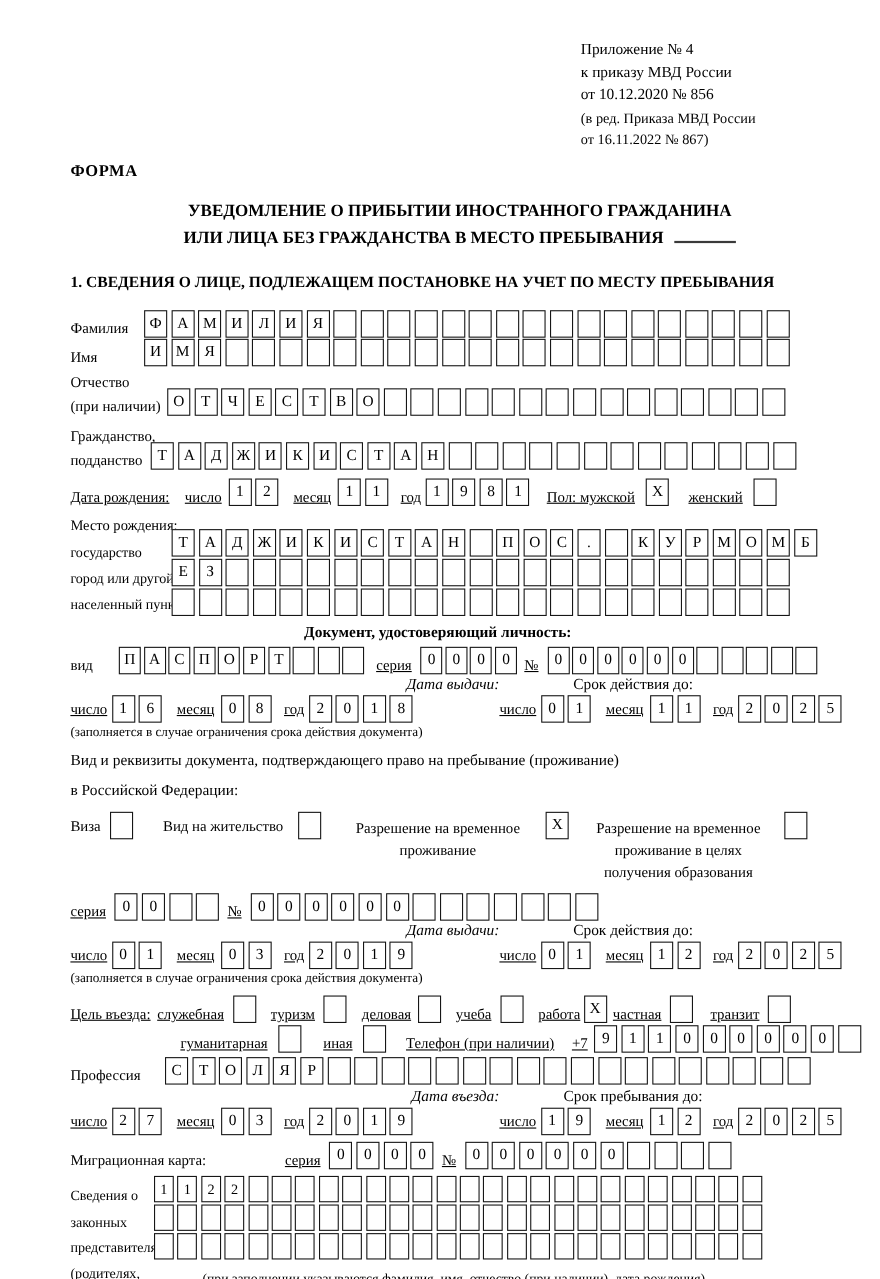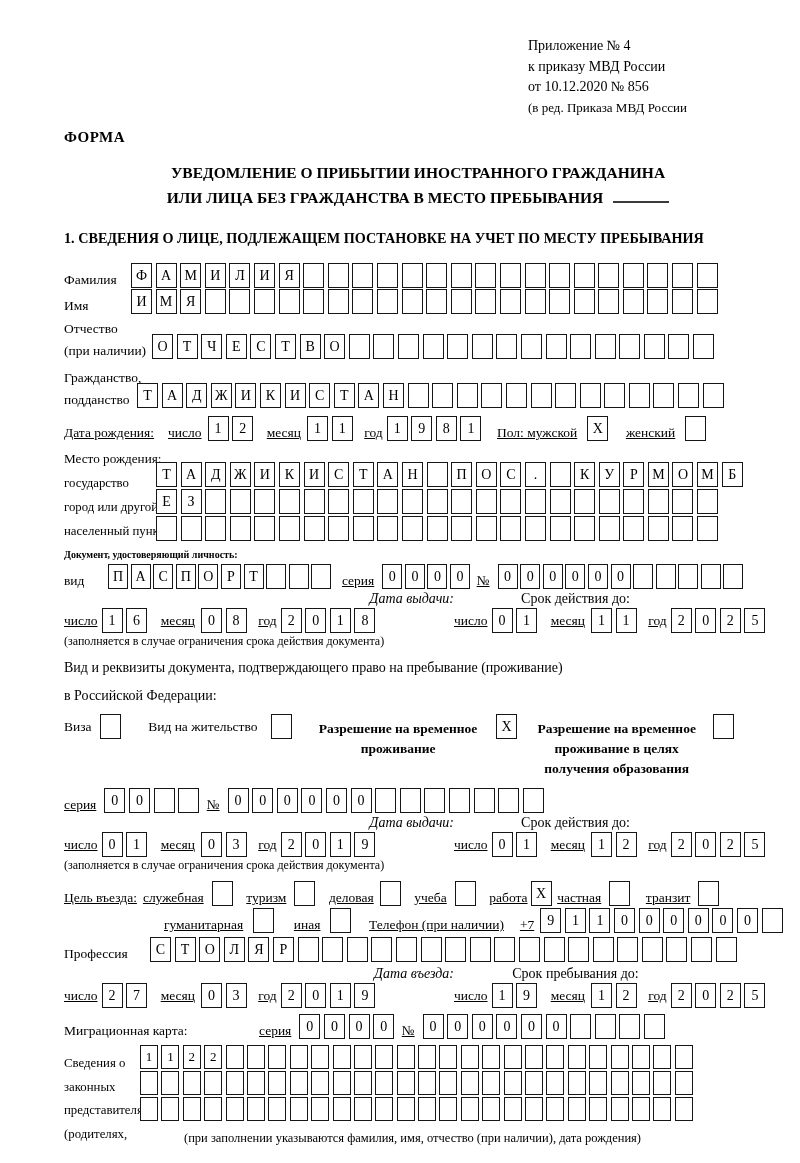--- a/index.html
+++ b/index.html
@@ -24,49 +24,50 @@
   .cells { flex:none; white-space:nowrap; }
   .cell {
     display:inline-block; width:19px; height:23px; border:1.6px solid #161616;
     margin-right:3.6px; text-align:center; line-height:23px; font-size:14px;
     vertical-align:top; background:#fff;
   }
   .tight .cell { width:18px; margin-right:2.6px; }
   .cells-sm .cell { width:16px; height:22px; line-height:22px; margin-right:3.4px; font-size:13px; }
   .lblcol { flex:none; font-size:12.8px; line-height:24px; }
   .boxcol .cells { display:block; margin-bottom:2px; }
-  .center-head { font-weight:bold; font-size:10px; margin:6px 40px 4px 0; }
+  .center-head { text-align:center; font-weight:bold; font-size:14px; margin:6px 40px 4px 0; }
   .sub-labels { display:flex; font-size:14px; margin:2px 0 1px 0; }
   .sub-l { width:390px; text-align:right; padding-left:55px; box-sizing:border-box;font-style:italic; }
   .sub-r { flex:1; text-align:center; padding-right:75px; }
   .date-row { display:flex; align-items:flex-start; white-space:nowrap; }
   .dgroup { display:flex; align-items:flex-start; }
   .dgroup-l { width:390px; }
   .note { font-size:12px; text-align:left; margin:1px 19px 2px 0; }
   .para { font-size:14px; line-height:19px; margin-top:9px; white-space:nowrap; }
   .cbrow { display:flex; align-items:flex-start; margin-top:9px; margin-bottom:9px; white-space:nowrap; }
   .cbrow .txt { font-size:13.5px; padding-top:5px; }
-  .cbcenter { width:176px; text-align:center; font-size:13.5px; line-height:20px; padding-top:5px;font-weight:bold; }
+  .cbcenter { width:176px; text-align:center; font-size:13.5px; line-height:20px; padding-top:5px; }
   .mr6{margin-right:6px} .mr8{margin-right:8px} .mr10{margin-right:10px} .mr12{margin-right:12px} .mr14{margin-right:14px}
   .ml4{margin-left:4px} .ml8{margin-left:8px} .ml10{margin-left:10px} .ml12{margin-left:12px} .ml14{margin-left:14px}
   .ml16{margin-left:16px} .ml24{margin-left:24px}
   .bottom-note { font-size:12.5px; margin:2px 0 0 118px; }
   .w67{width:67px}.w73{width:73px}.w86{width:86px}.w88{width:88px}.w44{width:44px}.w92{width:92px}.w76{width:76px}.w195{width:195px}
   .mt4{margin-top:4px}.mt6{margin-top:6px}.mt8{margin-top:8px}.mt16{margin-top:16px}
 </style>
 </head>
 <body>
 
 <div class="page">
 
   <div class="hdr">
     <div>Приложение № 4</div>
     <div>к приказу МВД России</div>
     <div>от 10.12.2020 № 856</div>
     <div class="sub">(в ред. Приказа МВД России</div>
+    <div class="sub">от 16.11.2022 № 867)</div>
   </div>
   <div class="form-label">ФОРМА</div>
 
   <div class="title">
     <div>УВЕДОМЛЕНИЕ О ПРИБЫТИИ ИНОСТРАННОГО ГРАЖДАНИНА</div>
     <div><span>ИЛИ ЛИЦА БЕЗ ГРАЖДАНСТВА В МЕСТО ПРЕБЫВАНИЯ</span><span class="blank"></span></div>
   </div>
 
   <div class="sec-heading">1. СВЕДЕНИЯ О ЛИЦЕ, ПОДЛЕЖАЩЕМ ПОСТАНОВКЕ НА УЧЕТ ПО МЕСТУ ПРЕБЫВАНИЯ</div>
 

